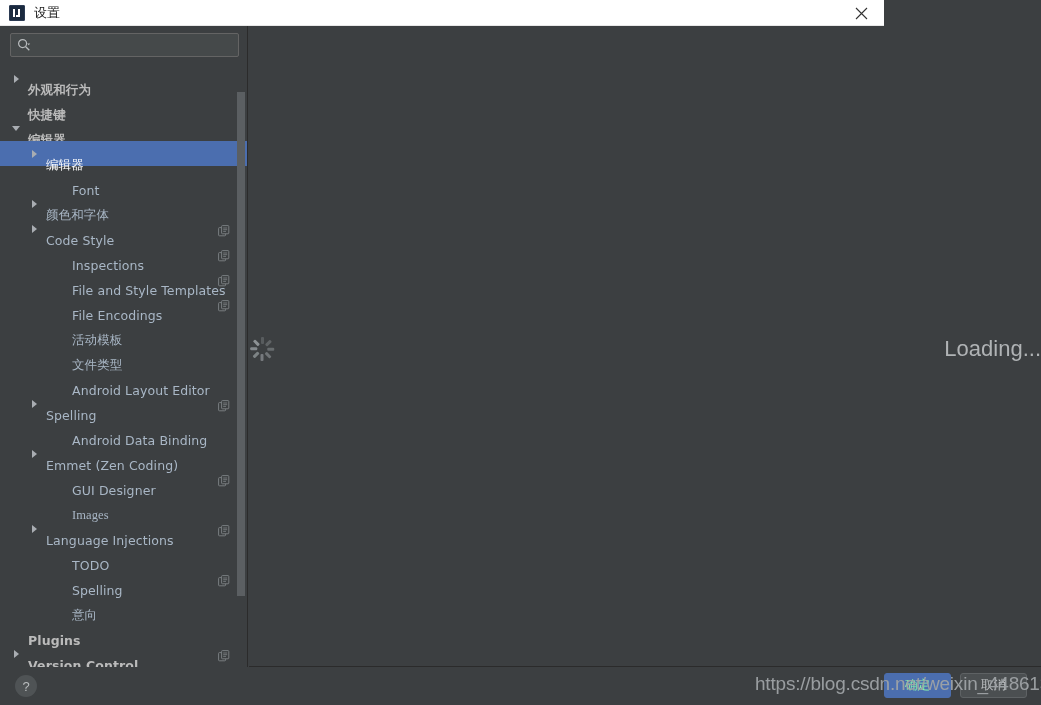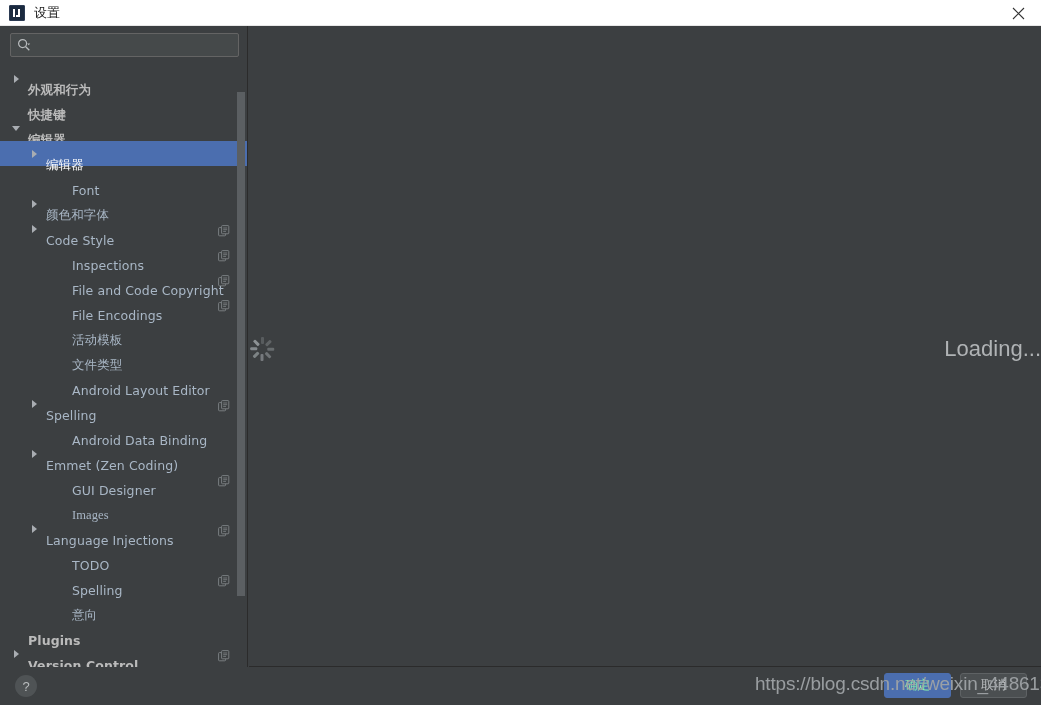--- a/index.html
+++ b/index.html
@@ -21,21 +21,21 @@
     width: 1041px;
     height: 705px;
     background: #3c3f41;
     overflow: hidden;
   }
 
   
   #titlebar {
     position: absolute;
     left: 0; top: 0;
-    width: 1041px;
+    width: 884px;
     height: 26px;
     background: #ffffff;
     display: flex;
     align-items: center;
     border-bottom: 1px solid #e8e8e8;
     box-sizing: border-box;
   }
   #app-logo {
     width: 16px;
     height: 16px;
@@ -413,21 +413,21 @@
             <span class="twisty"></span>
             <span class="tree-label" style="margin-left: 6px;">Inspections</span>
             <span class="copy-icon"><svg width="12" height="12" viewBox="0 0 12 12" aria-hidden="true">
                 <rect x="0.6" y="2.6" width="7" height="8.2" rx="0.8" fill="none" stroke="#8d9295" stroke-width="1"></rect>
                 <rect x="3.6" y="0.6" width="7.2" height="8.2" rx="0.8" fill="#3c3f41" stroke="#8d9295" stroke-width="1"></rect>
                 <path d="M5.2 3.0 H9.2 M5.2 4.7 H9.2 M5.2 6.4 H8.0" stroke="#8d9295" stroke-width="0.9"></path>
               </svg></span>
           </div>
           <div class="tree-row lvl2">
             <span class="twisty"></span>
-            <span class="tree-label" style="margin-left: 6px;">File and Code Copyright</span>
+            <span class="tree-label" style="margin-left: 6px;">File and Style Templates</span>
             <span class="copy-icon"><svg width="12" height="12" viewBox="0 0 12 12" aria-hidden="true">
                 <rect x="0.6" y="2.6" width="7" height="8.2" rx="0.8" fill="none" stroke="#8d9295" stroke-width="1"></rect>
                 <rect x="3.6" y="0.6" width="7.2" height="8.2" rx="0.8" fill="#3c3f41" stroke="#8d9295" stroke-width="1"></rect>
                 <path d="M5.2 3.0 H9.2 M5.2 4.7 H9.2 M5.2 6.4 H8.0" stroke="#8d9295" stroke-width="0.9"></path>
               </svg></span>
           </div>
           <div class="tree-row lvl2">
             <span class="twisty"></span>
             <span class="tree-label" style="margin-left: 6px;">File Encodings</span>
             <span class="copy-icon"><svg width="12" height="12" viewBox="0 0 12 12" aria-hidden="true">

